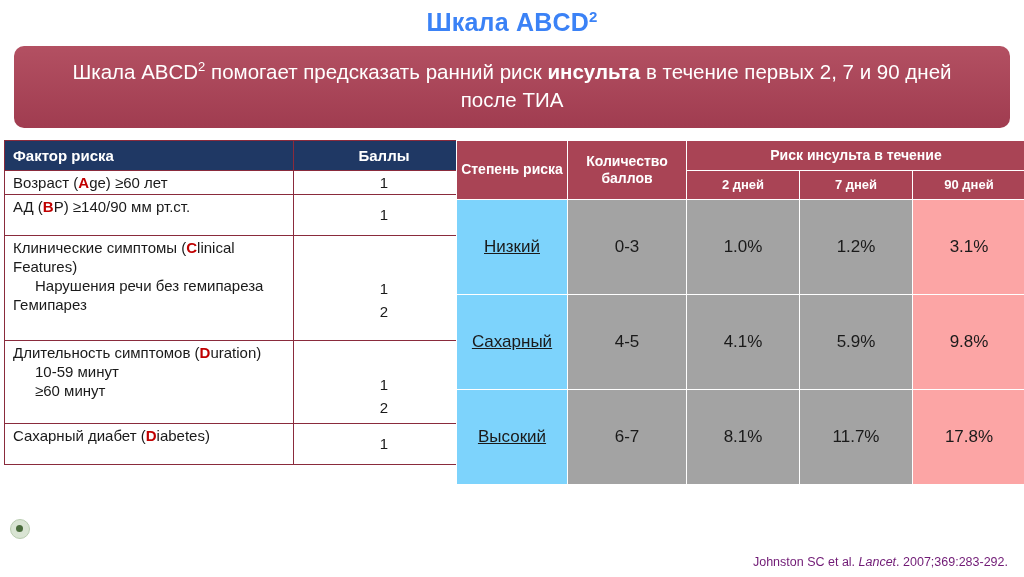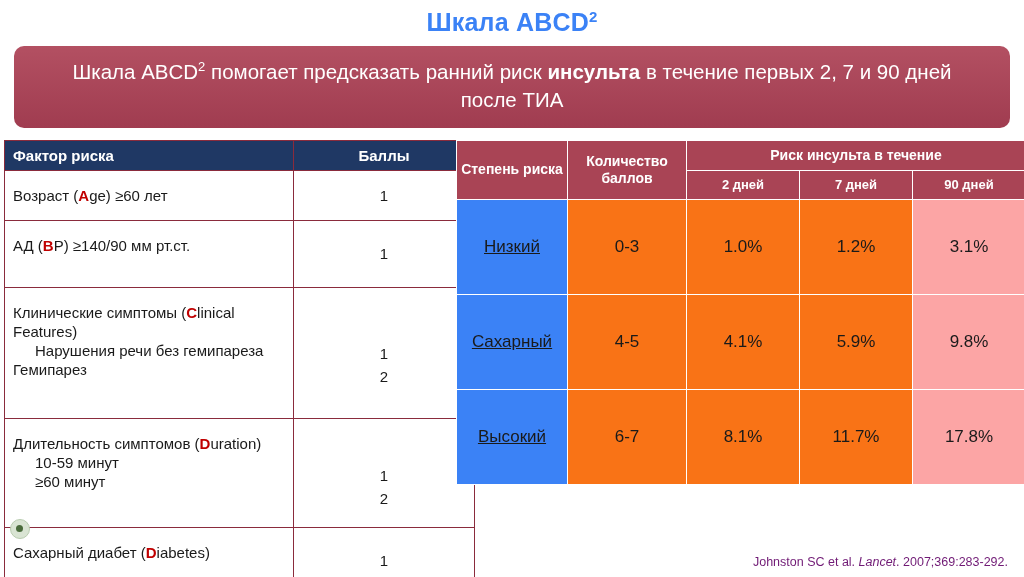--- a/index.html
+++ b/index.html
@@ -79,21 +79,21 @@
     font-weight: bold;
     text-align: left;
     padding: 6px 8px;
     border: 1px solid #8a2b3c;
   }
   table.left th.pts {
     text-align: center;
   }
   table.left td {
     border: 1px solid #8a2b3c;
-    padding: 15px 8px;
+    padding: 2px 8px;
     vertical-align: top;
     line-height: 1.28;
   }
   table.left td.score {
     text-align: center;
     vertical-align: middle;
   }
   table.left td.score.two-line {
     line-height: 1.5;
   }
@@ -114,30 +114,30 @@
     text-align: center;
     border: 1px solid #ffffff;
     padding: 6px 4px;
     font-size: 13px;
     line-height: 1.25;
   }
   table.right th.big {
     font-size: 14px;
   }
   table.right td {
-    background: #f97316;
+    background: #a3a3a3;
     border: 1px solid #ffffff;
     text-align: center;
     font-size: 17px;
     color: #1a1a1a;
     height: 92px;
     vertical-align: middle;
   }
   table.right td.level {
-    background: #3b82f6;
+    background: #7dd3fc;
     font-size: 17px;
   }
   table.right td.level span {
     text-decoration: underline;
   }
   table.right td.alt {
     background: #fca5a5;
   }
 
   

